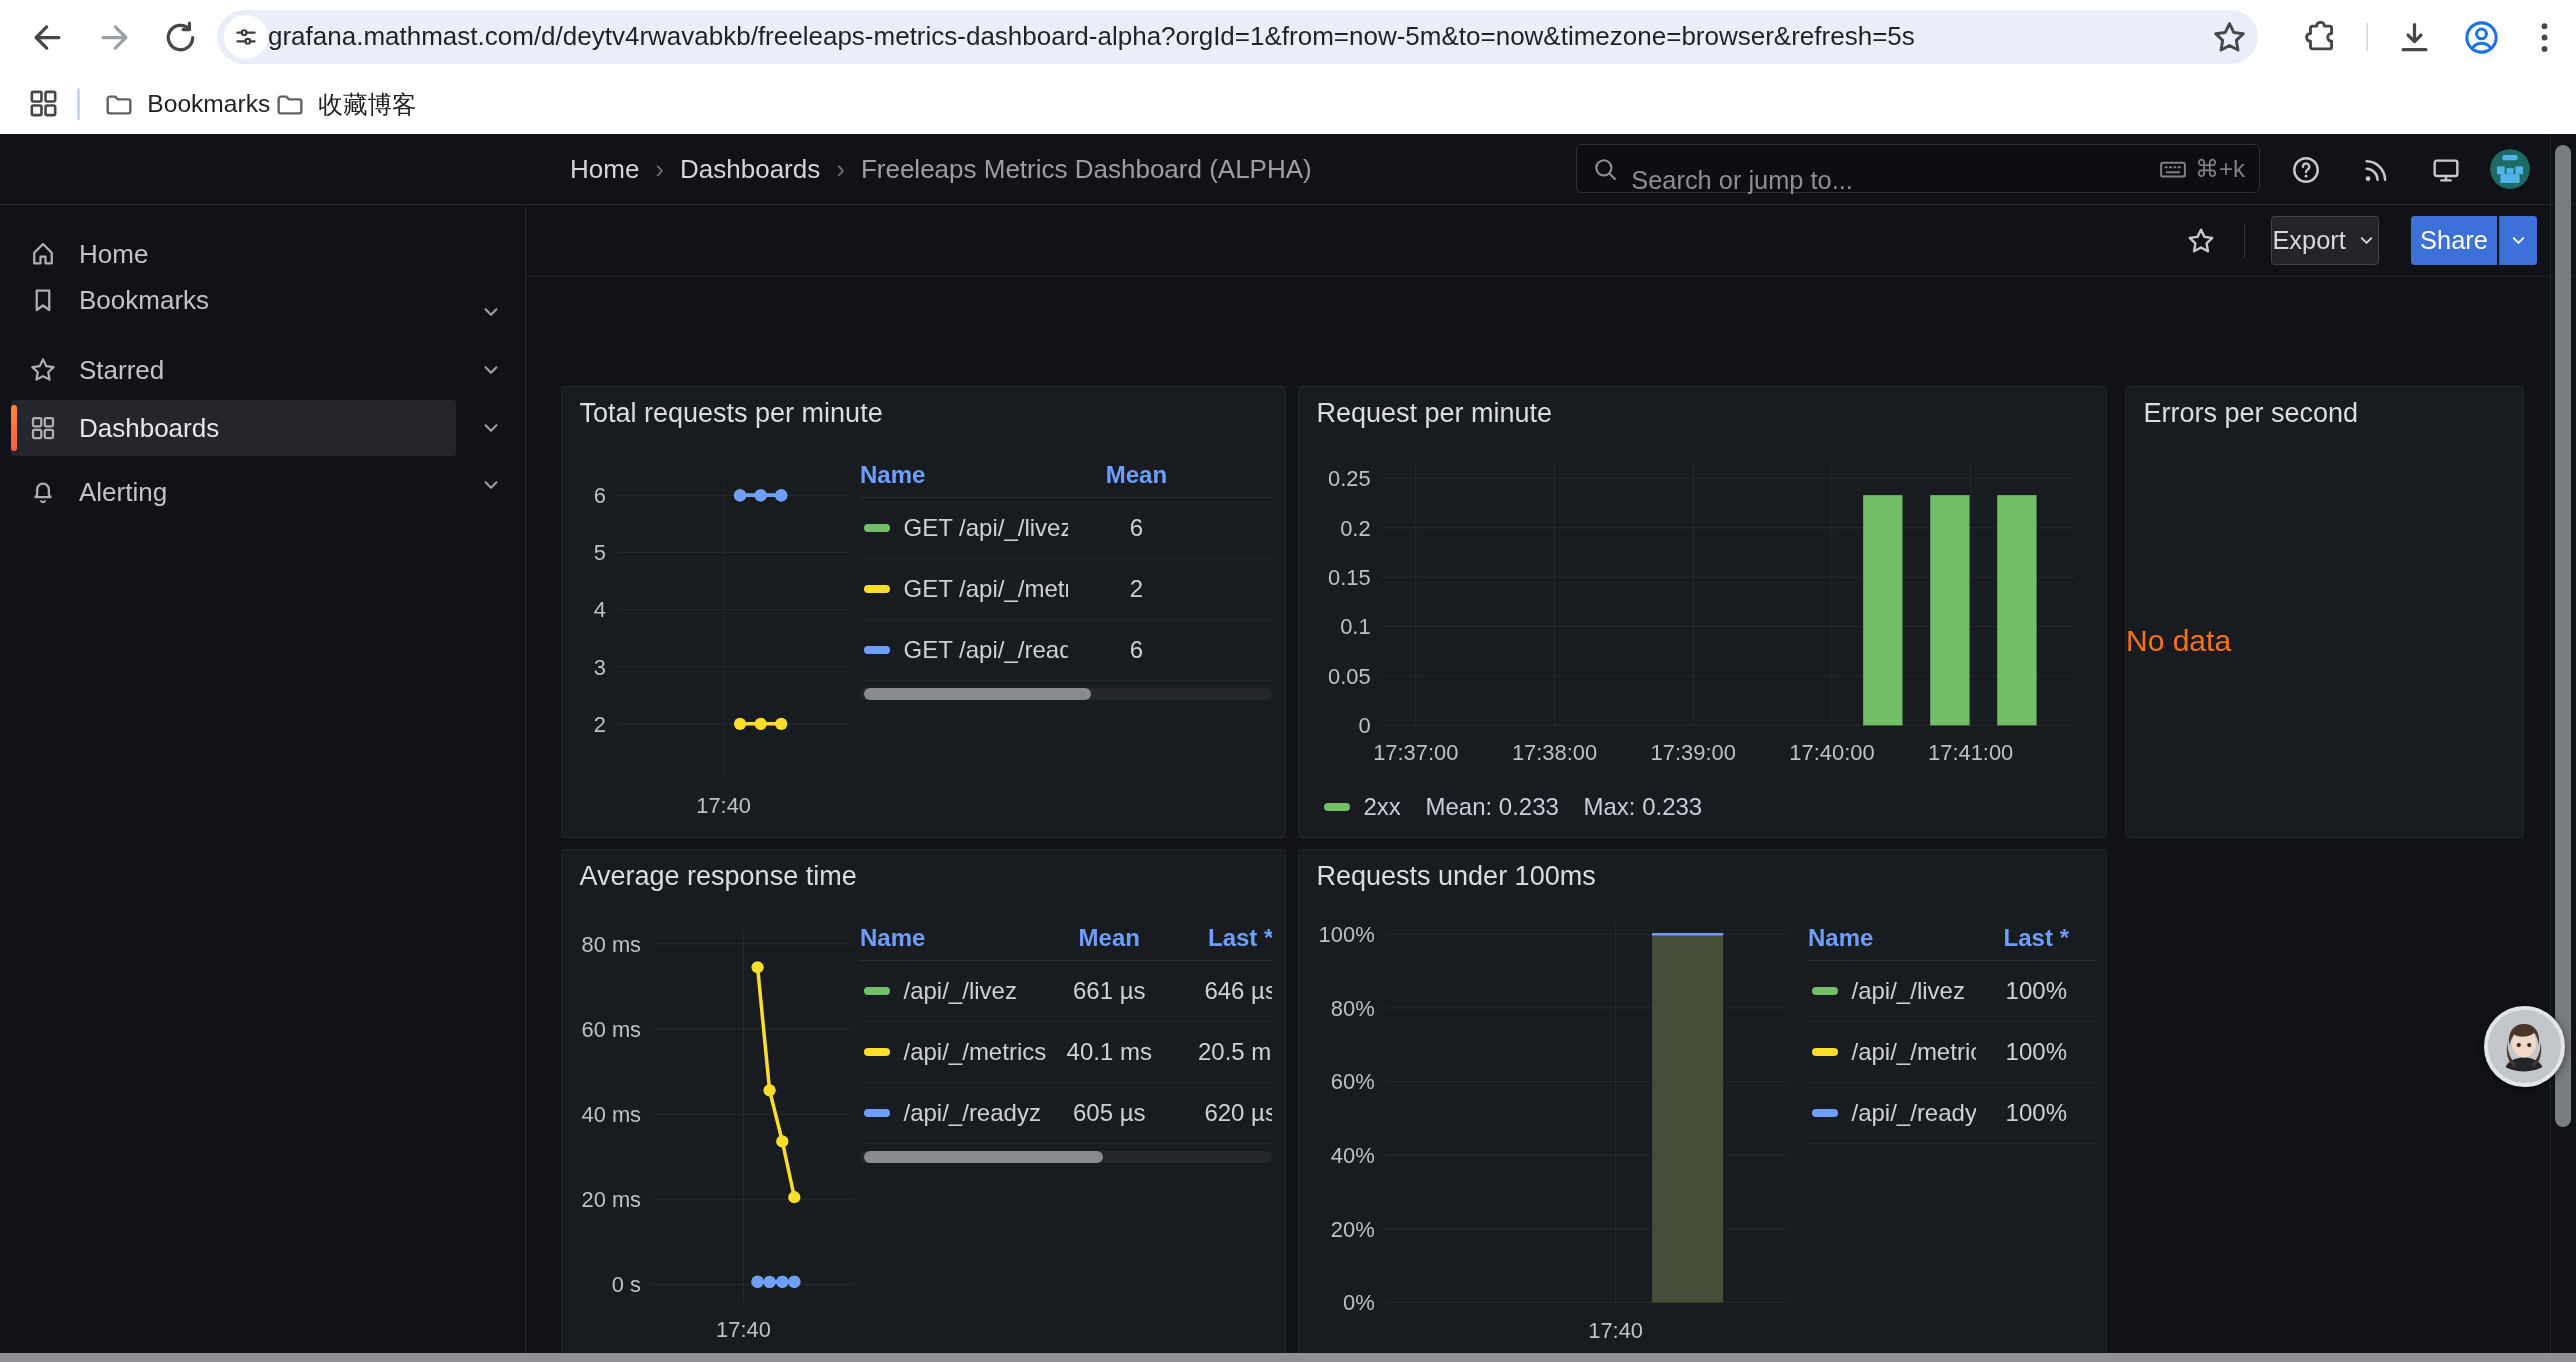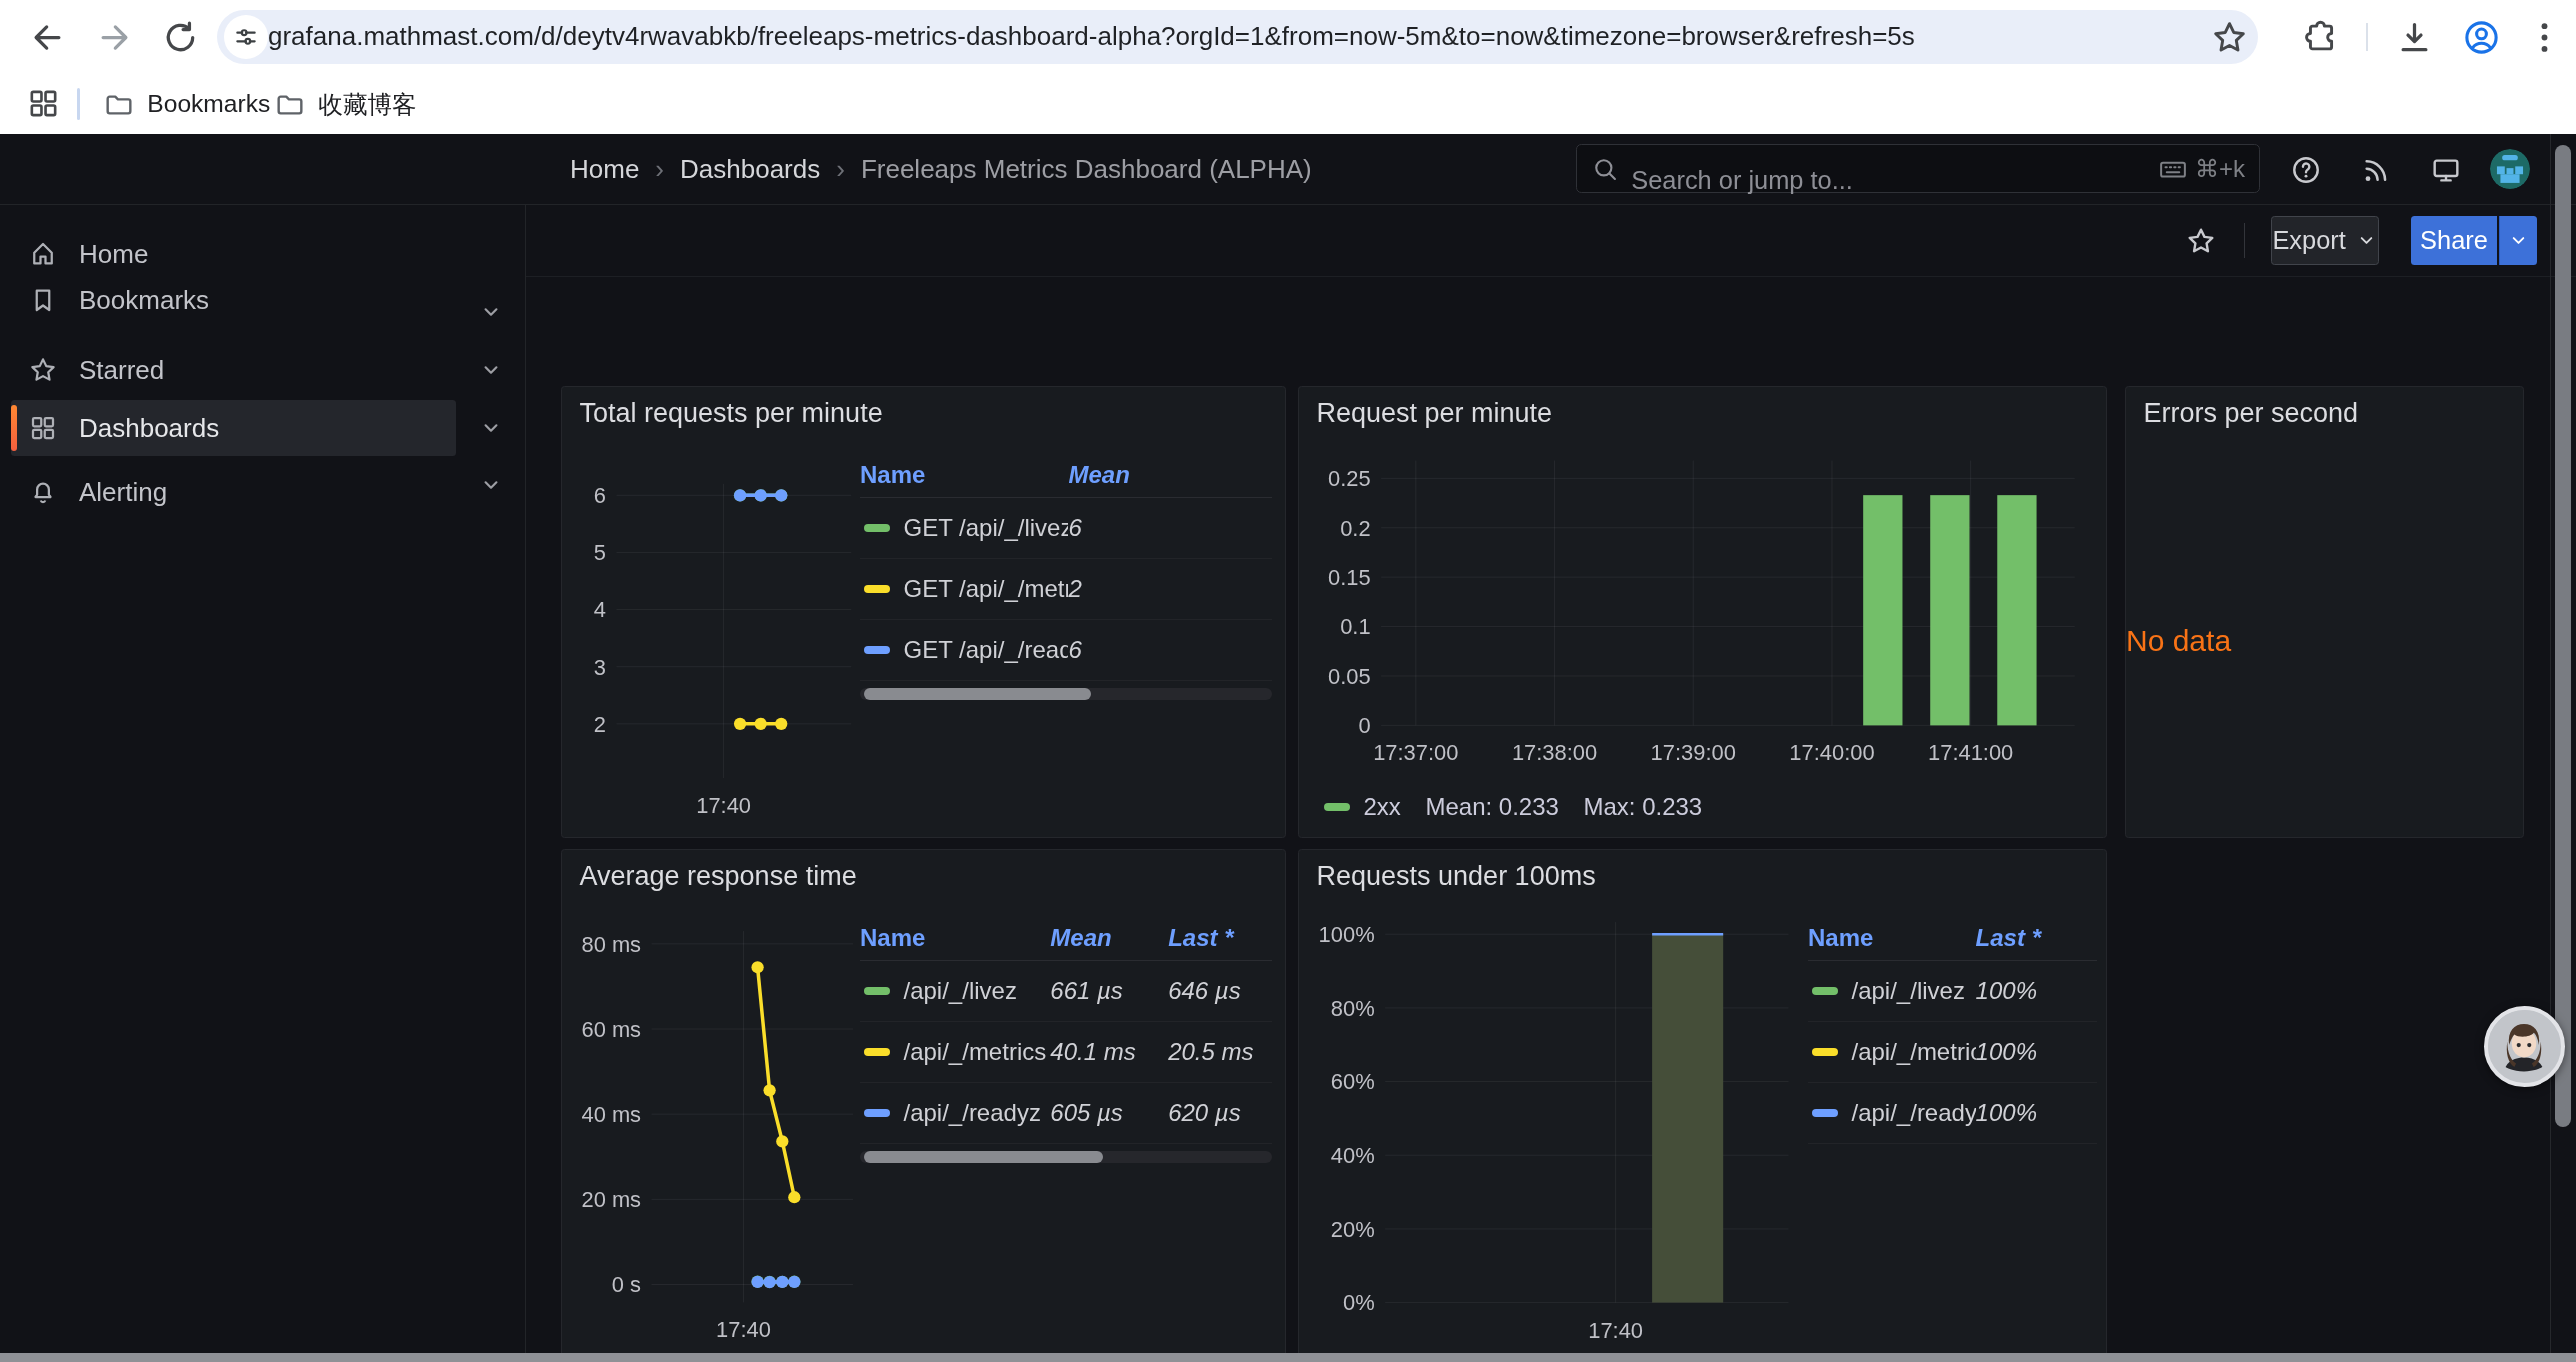--- a/index.html
+++ b/index.html
@@ -56,21 +56,21 @@
   .chart-host svg text.tick { fill:#c0c1c7; font-size:25px; font-family:"Liberation Sans","DejaVu Sans",sans-serif; }
   .nodata { position:absolute; left:0; right:0; top:237px; font-size:30px; color:#f97316; }
 
   
   .legend { position:absolute; overflow:hidden; }
   .lt { font-size:24px; color:#d0d1d6; }
   .lt-head { display:flex; border-bottom:0.9px solid #2a2c31; height:46px; align-items:center; color:#6e9fff; font-weight:700; }
   .lt-row { display:flex; height:61px; align-items:center; border-bottom:0.9px solid #222428; }
   .lt-cell { overflow:hidden; white-space:nowrap; }
   .lt-cell.left { text-align:left; display:flex; align-items:center; }
-  .lt-cell.right { text-align:left;font-style:italic; }
+  .lt-cell.right { text-align:center; }
   .swatch { display:inline-block; width:26px; height:8.8px; border-radius:4.4px; margin:0 14px 0 3.5px; flex:0 0 auto; }
   .lt-scroll { margin-top:7px; height:12.3px; background:#26272c; border-radius:6.1px; position:relative; }
   .lt-thumb { height:12.3px; background:#898b90; border-radius:6.1px; }
   .p2-legend { position:absolute; left:21px; bottom:16px; display:flex; align-items:center; gap:24.6px; font-size:24px; color:#ccccdc; }
 
   
   .sidebar { position:absolute; top:72px; left:0; width:526px; height:1157px; border-right:0.9px solid #222428; }
   .side-item { position:absolute; left:10.5px; width:445px; height:56px; border-radius:3.5px; display:flex; align-items:center; color:#c3c4ca; font-size:26px; }
   .side-item .s-ic { width:30px; height:30px; margin:0 21px 0 17.5px; color:#aeb0b6; }
   .side-item.active { background:#24262c; color:#e6e7ea; }

